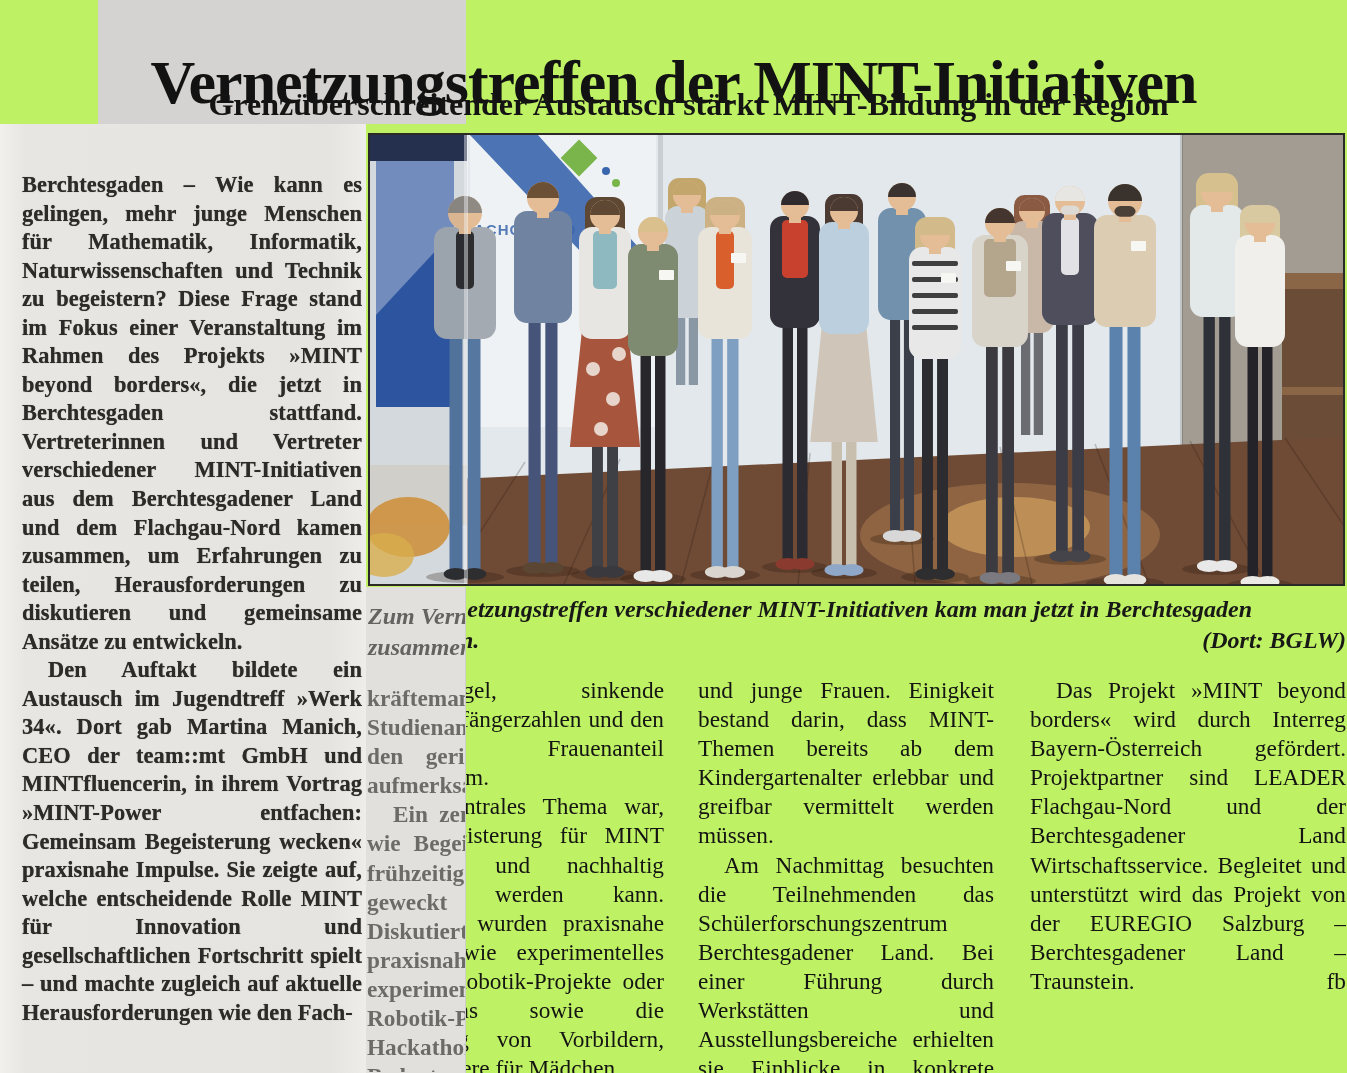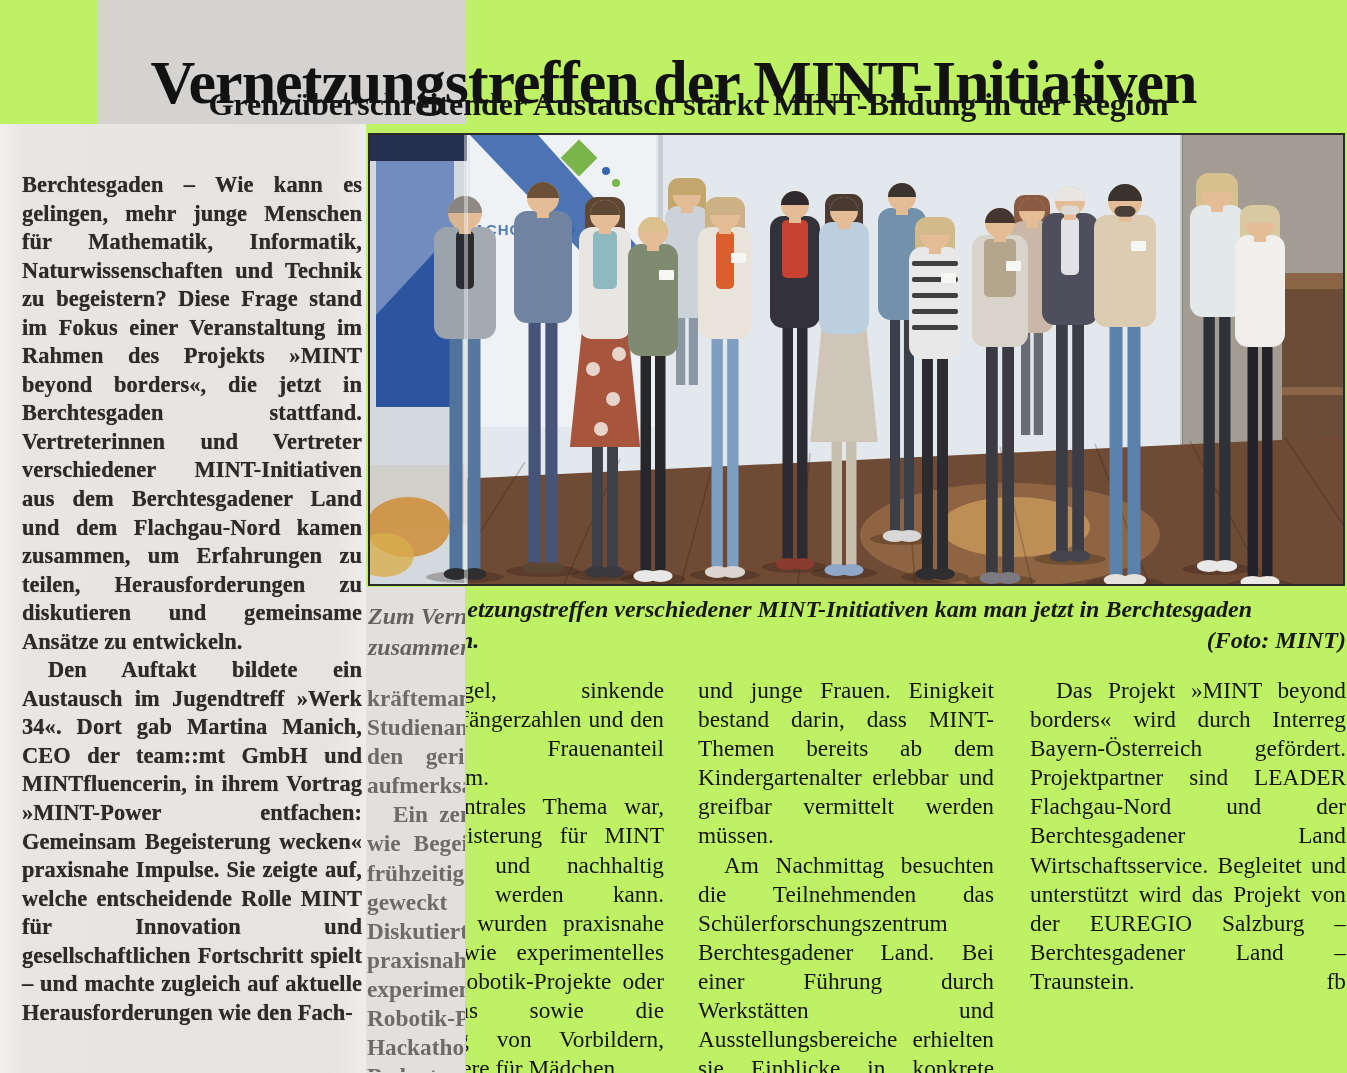--- a/index.html
+++ b/index.html
@@ -304,21 +304,21 @@
           <circle cx="890" cy="88" r="15" fill="#e4bd96"></circle>
           <path d="M 875 88 a 15 15 0 0 1 30 0 z" fill="#d8c9a1"></path>
         </g>
         <rect x="94" y="0" width="4" height="449" fill="rgba(255,255,255,0.45)"></rect>
         <rect x="0" y="0" width="97" height="449" fill="rgba(25,35,70,0.05)"></rect>
       </svg>
   </div>
 
   <div id="caption">
     <span>Zum Vernetzungstreffen verschiedener MINT-Initiativen kam man jetzt in Berchtesgaden zusammen. </span>
-    <span class="credit">(Foto: MINT)</span>
+    <span class="credit">(Dort: BGLW)</span>
   </div>
 
   <div id="col2" class="bcol">
     <p>kräftemangel, sinkende Studienanfängerzahlen und den geringen Frauenanteil aufmerksam.</p>
     <p class="indent">Ein zentrales Thema war, wie Begeisterung für MINT frühzeitig und nachhaltig geweckt werden kann. Diskutiert wurden praxisnahe Ansätze wie experimentelles Lernen, Robotik-Projekte oder Hackathons sowie die Bedeutung von Vorbildern, insbesondere für Mädchen</p>
   </div>
 
   <div id="col3" class="bcol">
     <p>und junge Frauen. Einigkeit bestand darin, dass MINT-Themen bereits ab dem Kindergartenalter erlebbar und greifbar vermittelt werden müssen.</p>
     <p class="indent">Am Nachmittag besuchten die Teilnehmenden das Schülerforschungszentrum Berchtesgadener Land. Bei einer Führung durch Werkstätten und Ausstellungsbereiche erhielten sie Einblicke in konkrete Bildungsangebo-</p>

